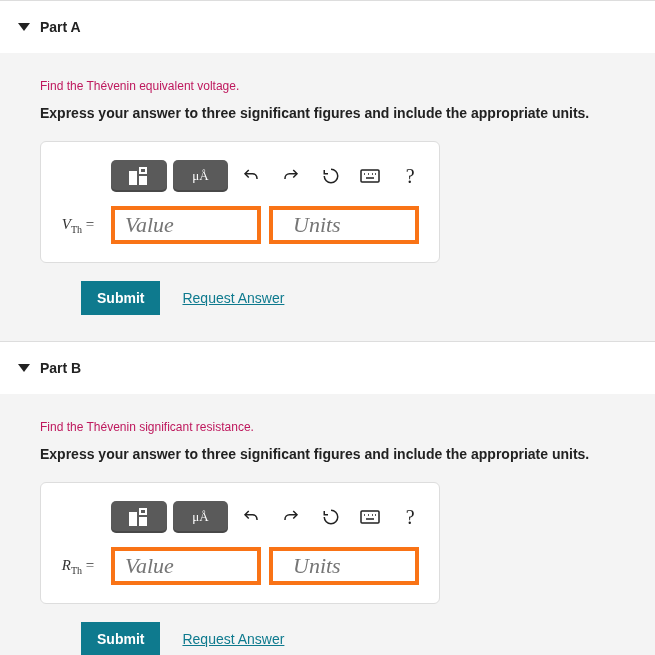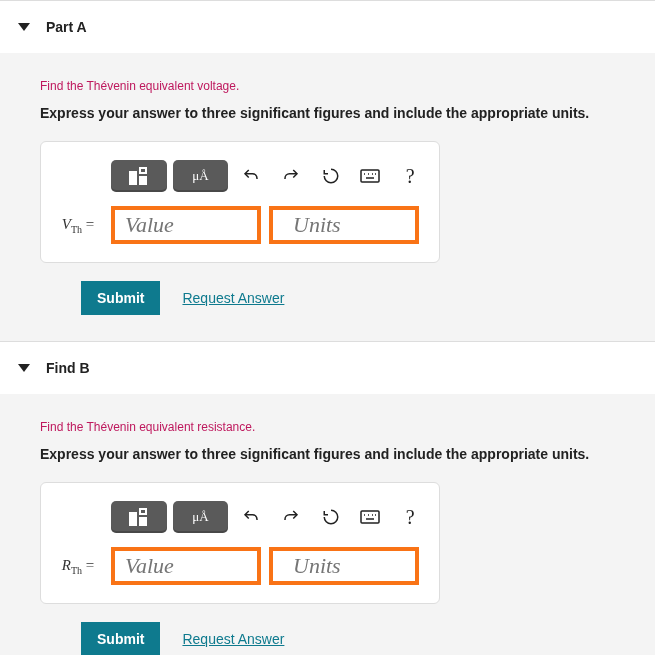--- a/index.html
+++ b/index.html
@@ -8,21 +8,21 @@
   background: #fff;
   width: 655px;
 }
 .section {
   border-top: 1px solid #ddd;
 }
 .section-header {
   padding: 18px 0 18px 18px;
   display: flex;
   align-items: center;
-  gap: 16px;
+  gap: 10px;
 }
 .section-header .tri {
   width: 0; height: 0;
   border-left: 6px solid transparent;
   border-right: 6px solid transparent;
   border-top: 8px solid #222;
 }
 .section-title {
   font-weight: 700;
   font-size: 14px;
@@ -192,24 +192,24 @@
     <div class="btn-row">
       <button class="btn-submit">Submit</button>
       <a class="link-request">Request Answer</a>
     </div>
   </div>
 </div>
 
 <div class="section">
   <div class="section-header">
     <div class="tri"></div>
-    <div class="section-title">Find B</div>
+    <div class="section-title">Part B</div>
   </div>
   <div class="section-body">
-    <div class="prompt">Find the Thévenin equivalent resistance.</div>
+    <div class="prompt">Find the Thévenin significant resistance.</div>
     <div class="instruct">Express your answer to three significant figures and include the appropriate units.</div>
 
     <div class="answer-card">
       <div class="toolbar">
         <div class="tool-chip">
           <svg width="20" height="18" viewBox="0 0 20 18">
             <rect x="0" y="4" width="8" height="14" fill="#fff"></rect>
             <rect x="10" y="0" width="8" height="7" fill="#fff"></rect>
             <rect x="10" y="9" width="8" height="9" fill="#fff"></rect>
             <rect x="12" y="2" width="4" height="3" fill="#5a5a5a"></rect>

